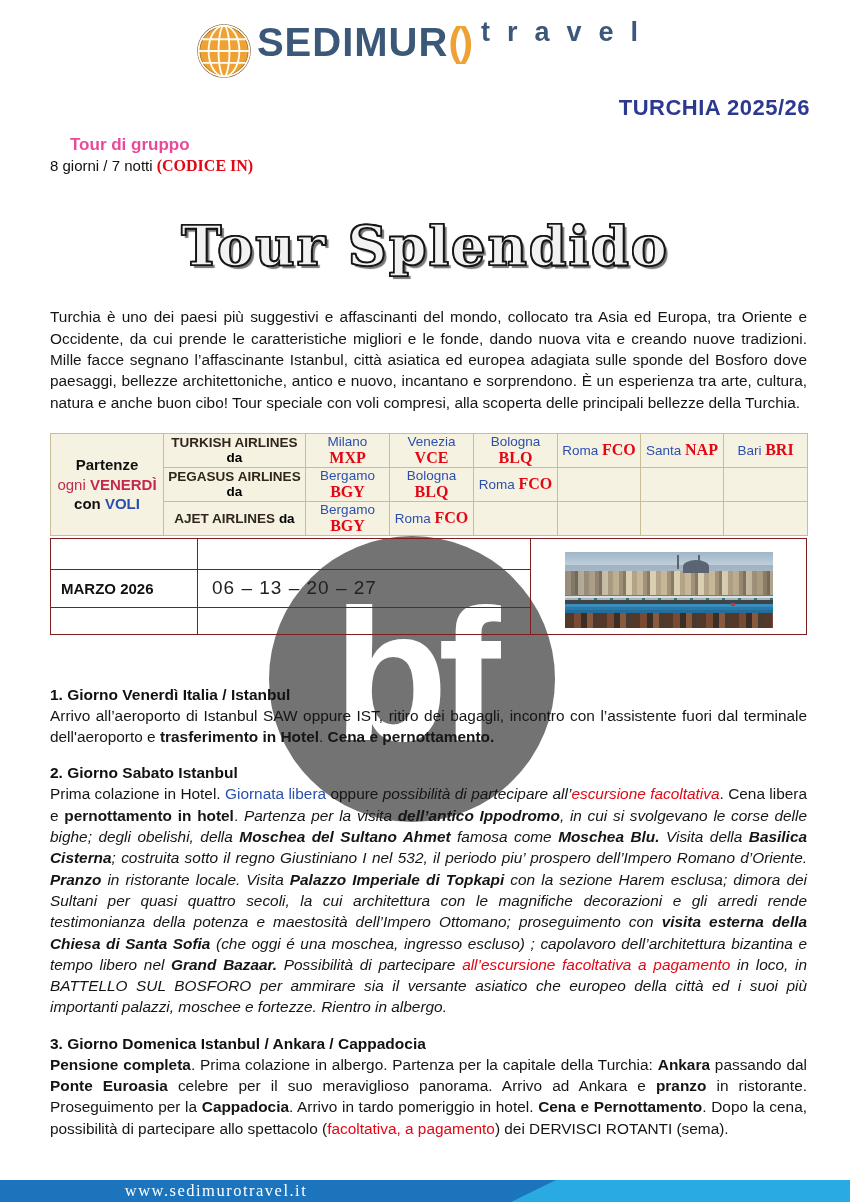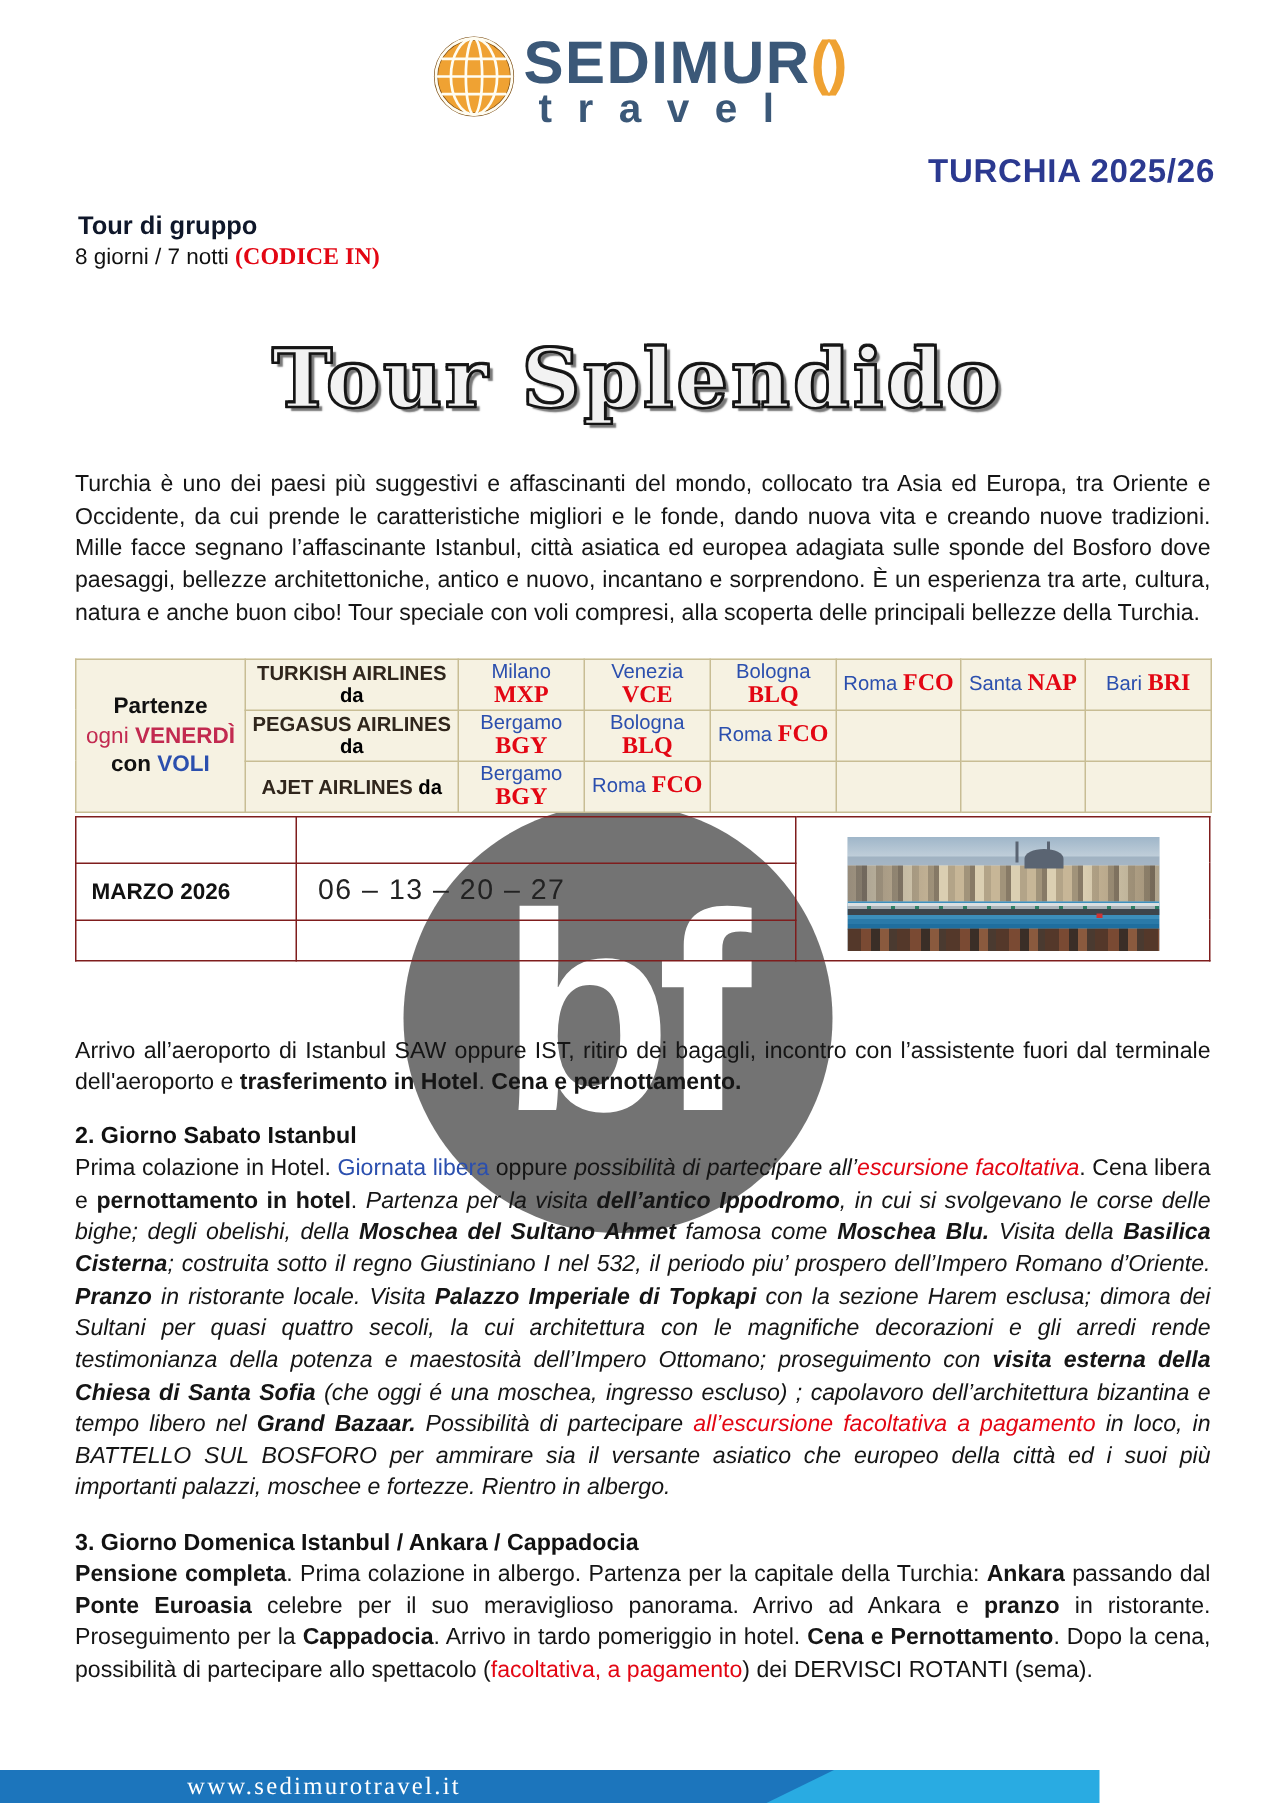--- a/index.html
+++ b/index.html
@@ -12,27 +12,27 @@
     position:absolute;left:269px;top:536px;width:286px;height:286px;border-radius:50%;
     background:#737373;z-index:0;display:flex;align-items:center;justify-content:center;
   }
   .watermark span{
     color:#ffffff;font-weight:bold;font-size:188px;line-height:1;letter-spacing:-10px;
     font-family:"Liberation Sans",sans-serif;margin-top:-8px;
   }
   .content{position:relative;z-index:1;}
   
   .logo{display:flex;justify-content:center;align-items:flex-start;padding-top:22px;gap:4px;}
-  .logo-text{display:flex;flex-direction:column;align-items:flex-start;}
+  .logo-text{display:flex;flex-direction:row;align-items:flex-start;}
   .logo-main{font-size:40px;font-weight:bold;color:#3b5878;letter-spacing:1px;line-height:1;}
   .logo-main .logo-o{color:#efa233;letter-spacing:-2px;}
   .logo-sub{font-size:27px;font-weight:bold;color:#3b5878;letter-spacing:17px;margin-top:-3px;padding-left:10px;line-height:1;}
   
   .season-title{ text-align:right;margin:15px 40px 0 0;color:#2b3990;font-weight:bold;font-size:22px;letter-spacing:.5px;}
-  .tour-type{margin:14px 0 0 52px;color:#0f172a;font-weight:bold;font-size:17px;}
+  .tour-type{margin:14px 0 0 70px;color:#ec4899;font-weight:bold;font-size:17px;}
   .duration-row{margin:2px 0 0 50px;font-size:15px;color:#111;}
   .code{color:#e30613;font-weight:bold;font-family:"Liberation Serif",serif;font-size:16px;}
   
   .main-title{
     text-align:center;margin-top:42px;font-family:"DejaVu Serif",serif;font-weight:bold;font-size:54px;
     color:#f2f2f2;-webkit-text-stroke:1.6px #151515;letter-spacing:2px;line-height:1.1;
     text-shadow:-1px -1px 0 #222,1px -1px 0 #222,-1px 1px 0 #222,1px 1px 0 #222,3px 3px 1px #777;
   }
   
   .intro{margin:30px 43px 0 50px;width:757px;text-align:justify;font-size:15.4px;line-height:21.3px;color:#151515;}
@@ -82,21 +82,21 @@
   .day + .day{margin-top:15px;}
   .day h3{margin:0;font-size:15.5px;font-weight:bold;color:#111;line-height:21px;}
   .day p{margin:0;text-align:justify;font-size:15.4px;line-height:21.3px;color:#151515;}
   .seg.b{font-weight:bold;}
   .seg.i{font-style:italic;}
   .seg.bi{font-weight:bold;font-style:italic;}
   .seg.red{color:#e30613;}
   .seg.redi{color:#e30613;font-style:italic;}
   .seg.blue{color:#2b4fae;}
   
-  .footer{position:absolute;left:0;bottom:0;width:733px;height:22px;z-index:2;}
+  .footer{position:absolute;left:0;bottom:0;width:850px;height:22px;z-index:2;}
   .footer-light{position:absolute;inset:0;background:#29abe2;}
   .footer-dark{position:absolute;inset:0;background:#1c75bc;
     clip-path:polygon(0 0,556px 0,511px 100%,0 100%);}
   .footer-url{position:absolute;left:0;top:0;width:432px;height:22px;line-height:22px;text-align:center;
     color:#fff;font-family:"Liberation Serif",serif;font-size:16.5px;letter-spacing:1.5px;}
 </style>
 </head>
 <body>
 
 <div class="watermark">
@@ -211,20 +211,21 @@
       </tr>
       <tr class="r3">
         <td></td>
         <td></td>
       </tr>
     </tbody>
   </table>
 
   <div class="days" id="days">
       <section class="day">
+        <h3>1. Giorno Venerdì  Italia / Istanbul</h3>
         <p><span class="seg r">Arrivo all’aeroporto di Istanbul SAW oppure IST, ritiro dei bagagli, incontro con l’assistente fuori dal terminale dell'aeroporto e </span><span class="seg b">trasferimento in Hotel</span><span class="seg r">. </span><span class="seg b">Cena e pernottamento.</span></p>
       </section>
       <section class="day">
         <h3>2. Giorno Sabato Istanbul</h3>
         <p><span class="seg r">Prima colazione in Hotel. </span><span class="seg blue">Giornata libera</span><span class="seg r"> oppure </span><span class="seg i">possibilità di partecipare all’</span><span class="seg redi">escursione facoltativa</span><span class="seg r">. Cena libera e </span><span class="seg b">pernottamento in hotel</span><span class="seg r">. </span><span class="seg i">Partenza per la visita </span><span class="seg bi">dell’antico Ippodromo</span><span class="seg i">, in cui si svolgevano le corse delle bighe; degli obelishi, della </span><span class="seg bi">Moschea del Sultano Ahmet</span><span class="seg i"> famosa come </span><span class="seg bi">Moschea Blu.</span><span class="seg i"> Visita della </span><span class="seg bi">Basilica Cisterna</span><span class="seg i">; costruita sotto il regno Giustiniano I nel 532, il periodo piu’ prospero dell’Impero Romano d’Oriente. </span><span class="seg bi">Pranzo</span><span class="seg i"> in ristorante locale. Visita </span><span class="seg bi">Palazzo Imperiale di Topkapi</span><span class="seg i"> con la sezione Harem esclusa; dimora dei Sultani per quasi quattro secoli, la cui architettura con le magnifiche decorazioni e gli arredi rende testimonianza della potenza e maestosità dell’Impero Ottomano; proseguimento con </span><span class="seg bi">visita esterna della Chiesa di Santa Sofia</span><span class="seg i"> (che oggi é una moschea, ingresso escluso) ; capolavoro dell’architettura bizantina e tempo libero nel </span><span class="seg bi">Grand Bazaar.</span><span class="seg i"> Possibilità di partecipare </span><span class="seg redi">all’escursione facoltativa a pagamento</span><span class="seg i"> in loco, in BATTELLO SUL BOSFORO per ammirare sia il versante asiatico che europeo della città ed i suoi più importanti palazzi, moschee e fortezze. Rientro in albergo.</span></p>
       </section>
       <section class="day">
         <h3>3. Giorno Domenica Istanbul / Ankara / Cappadocia</h3>
         <p><span class="seg b">Pensione completa</span><span class="seg r">. Prima colazione in albergo. Partenza per la capitale della Turchia: </span><span class="seg b">Ankara</span><span class="seg r"> passando dal </span><span class="seg b">Ponte Euroasia</span><span class="seg r"> celebre per il suo meraviglioso panorama. Arrivo ad Ankara e </span><span class="seg b">pranzo</span><span class="seg r"> in ristorante. Proseguimento per la </span><span class="seg b">Cappadocia</span><span class="seg r">. Arrivo in tardo pomeriggio in hotel. </span><span class="seg b">Cena e Pernottamento</span><span class="seg r">. Dopo la cena, possibilità di partecipare allo spettacolo (</span><span class="seg red">facoltativa, a pagamento</span><span class="seg r">) dei DERVISCI ROTANTI (sema).</span></p>
       </section>

